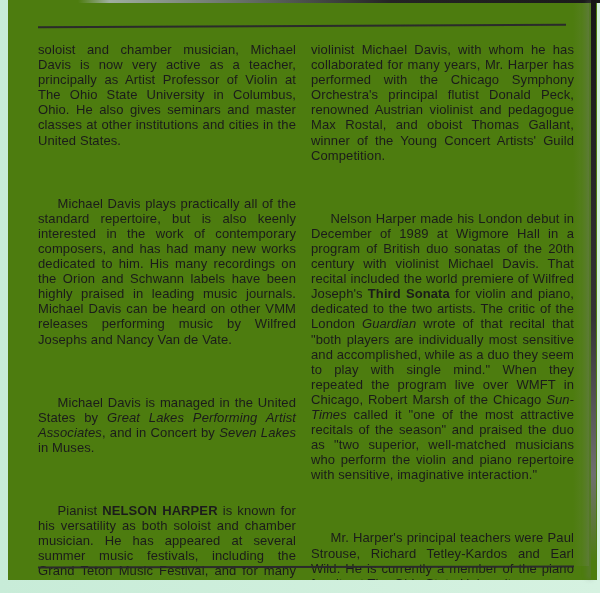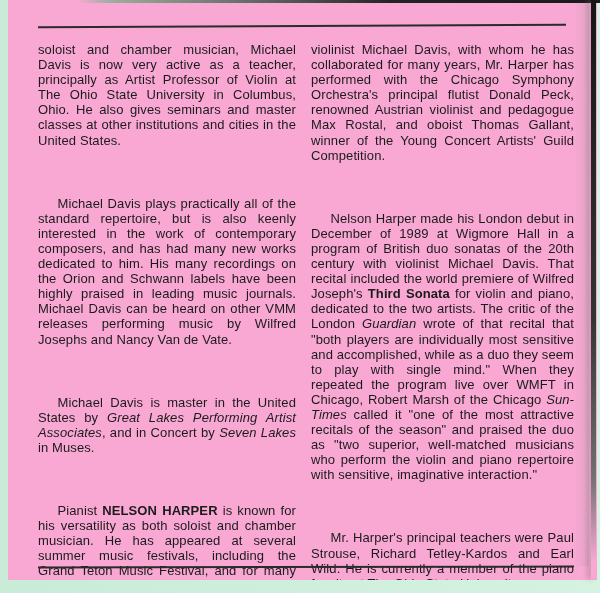--- a/index.html
+++ b/index.html
@@ -10,21 +10,21 @@
     background: linear-gradient(90deg, #c8ecd8 0%, #d6f2e1 100%);
     overflow: hidden;
     font-family: "Liberation Sans", sans-serif;
   }
   .page {
     position: absolute;
     left: 8px;
     top: 0;
     right: 3px;
     bottom: 13px;
-    background: #f9a8d4;
+    background: #4d7c0f;
     overflow: hidden;
     text-decoration: underline;
   }
   .top-edge-line {
     position: absolute;
     top: 0;
     left: 78px;
     right: 0;
     height: 3px;
     background: linear-gradient(90deg, rgba(150,170,155,0) 0%, #9fae9f 6%, #6a736b 30%, #242424 60%, #1a1a1a 100%);
@@ -86,21 +86,21 @@
   .run-italic { font-style: italic; }
 </style>
 </head>
 <body>
 
 <div class="page">
   <div class="columns">
     <div class="col left">
         <p><span>soloist and chamber musician, Michael Davis is now very active as a teacher, principally as Artist Professor of Violin at The Ohio State University in Columbus, Ohio. He also gives seminars and master classes at other institutions and cities in the United States.</span></p>
         <p class="indent"><span>Michael Davis plays practically all of the standard repertoire, but is also keenly interested in the work of contemporary composers, and has had many new works dedicated to him. His many recordings on the Orion and Schwann labels have been highly praised in leading music journals. Michael Davis can be heard on other VMM releases performing music by Wilfred Josephs and Nancy Van de Vate.</span></p>
-        <p class="indent"><span>Michael Davis is master in the United States by </span><span class="run-italic">Great Lakes Performing Artist Associates</span><span>, and in Concert by </span><span class="run-italic">Seven Lakes</span><span> in Muses.</span></p>
+        <p class="indent"><span>Michael Davis is managed in the United States by </span><span class="run-italic">Great Lakes Performing Artist Associates</span><span>, and in Concert by </span><span class="run-italic">Seven Lakes</span><span> in Muses.</span></p>
         <p class="indent"><span>Pianist </span><span class="run-bold">NELSON HARPER</span><span> is known for his versatility as both soloist and chamber musician. He has appeared at several summer music festivals, including the Grand Teton Music Festival, and for many years has been heard in both solo and chamber music performances in live broadcasts on Chicago's Fine Arts Radio Station, WFMT. In addition to duo recitals with</span></p>
       </div>
     <div class="col right">
         <p><span>violinist Michael Davis, with whom he has collaborated for many years, Mr. Harper has performed with the Chicago Symphony Orchestra's principal flutist Donald Peck, renowned Austrian violinist and pedagogue Max Rostal, and oboist Thomas Gallant, winner of the Young Concert Artists' Guild Competition.</span></p>
         <p class="indent"><span>Nelson Harper made his London debut in December of 1989 at Wigmore Hall in a program of British duo sonatas of the 20th century with violinist Michael Davis. That recital included the world premiere of Wilfred Joseph's </span><span class="run-bold">Third Sonata</span><span> for violin and piano, dedicated to the two artists. The critic of the London </span><span class="run-italic">Guardian</span><span> wrote of that recital that "both players are individually most sensitive and accomplished, while as a duo they seem to play with single mind." When they repeated the program live over WMFT in Chicago, Robert Marsh of the Chicago </span><span class="run-italic">Sun-Times</span><span> called it "one of the most attractive recitals of the season" and praised the duo as "two superior, well-matched musicians who perform the violin and piano repertoire with sensitive, imaginative interaction."</span></p>
         <p class="indent"><span>Mr. Harper's principal teachers were Paul Strouse, Richard Tetley-Kardos and Earl Wild. He is currently a member of the piano faculty at The Ohio State University.</span></p>
       </div>
   </div>
   <div class="rule top"></div>
   <div class="rule bottom"></div>

